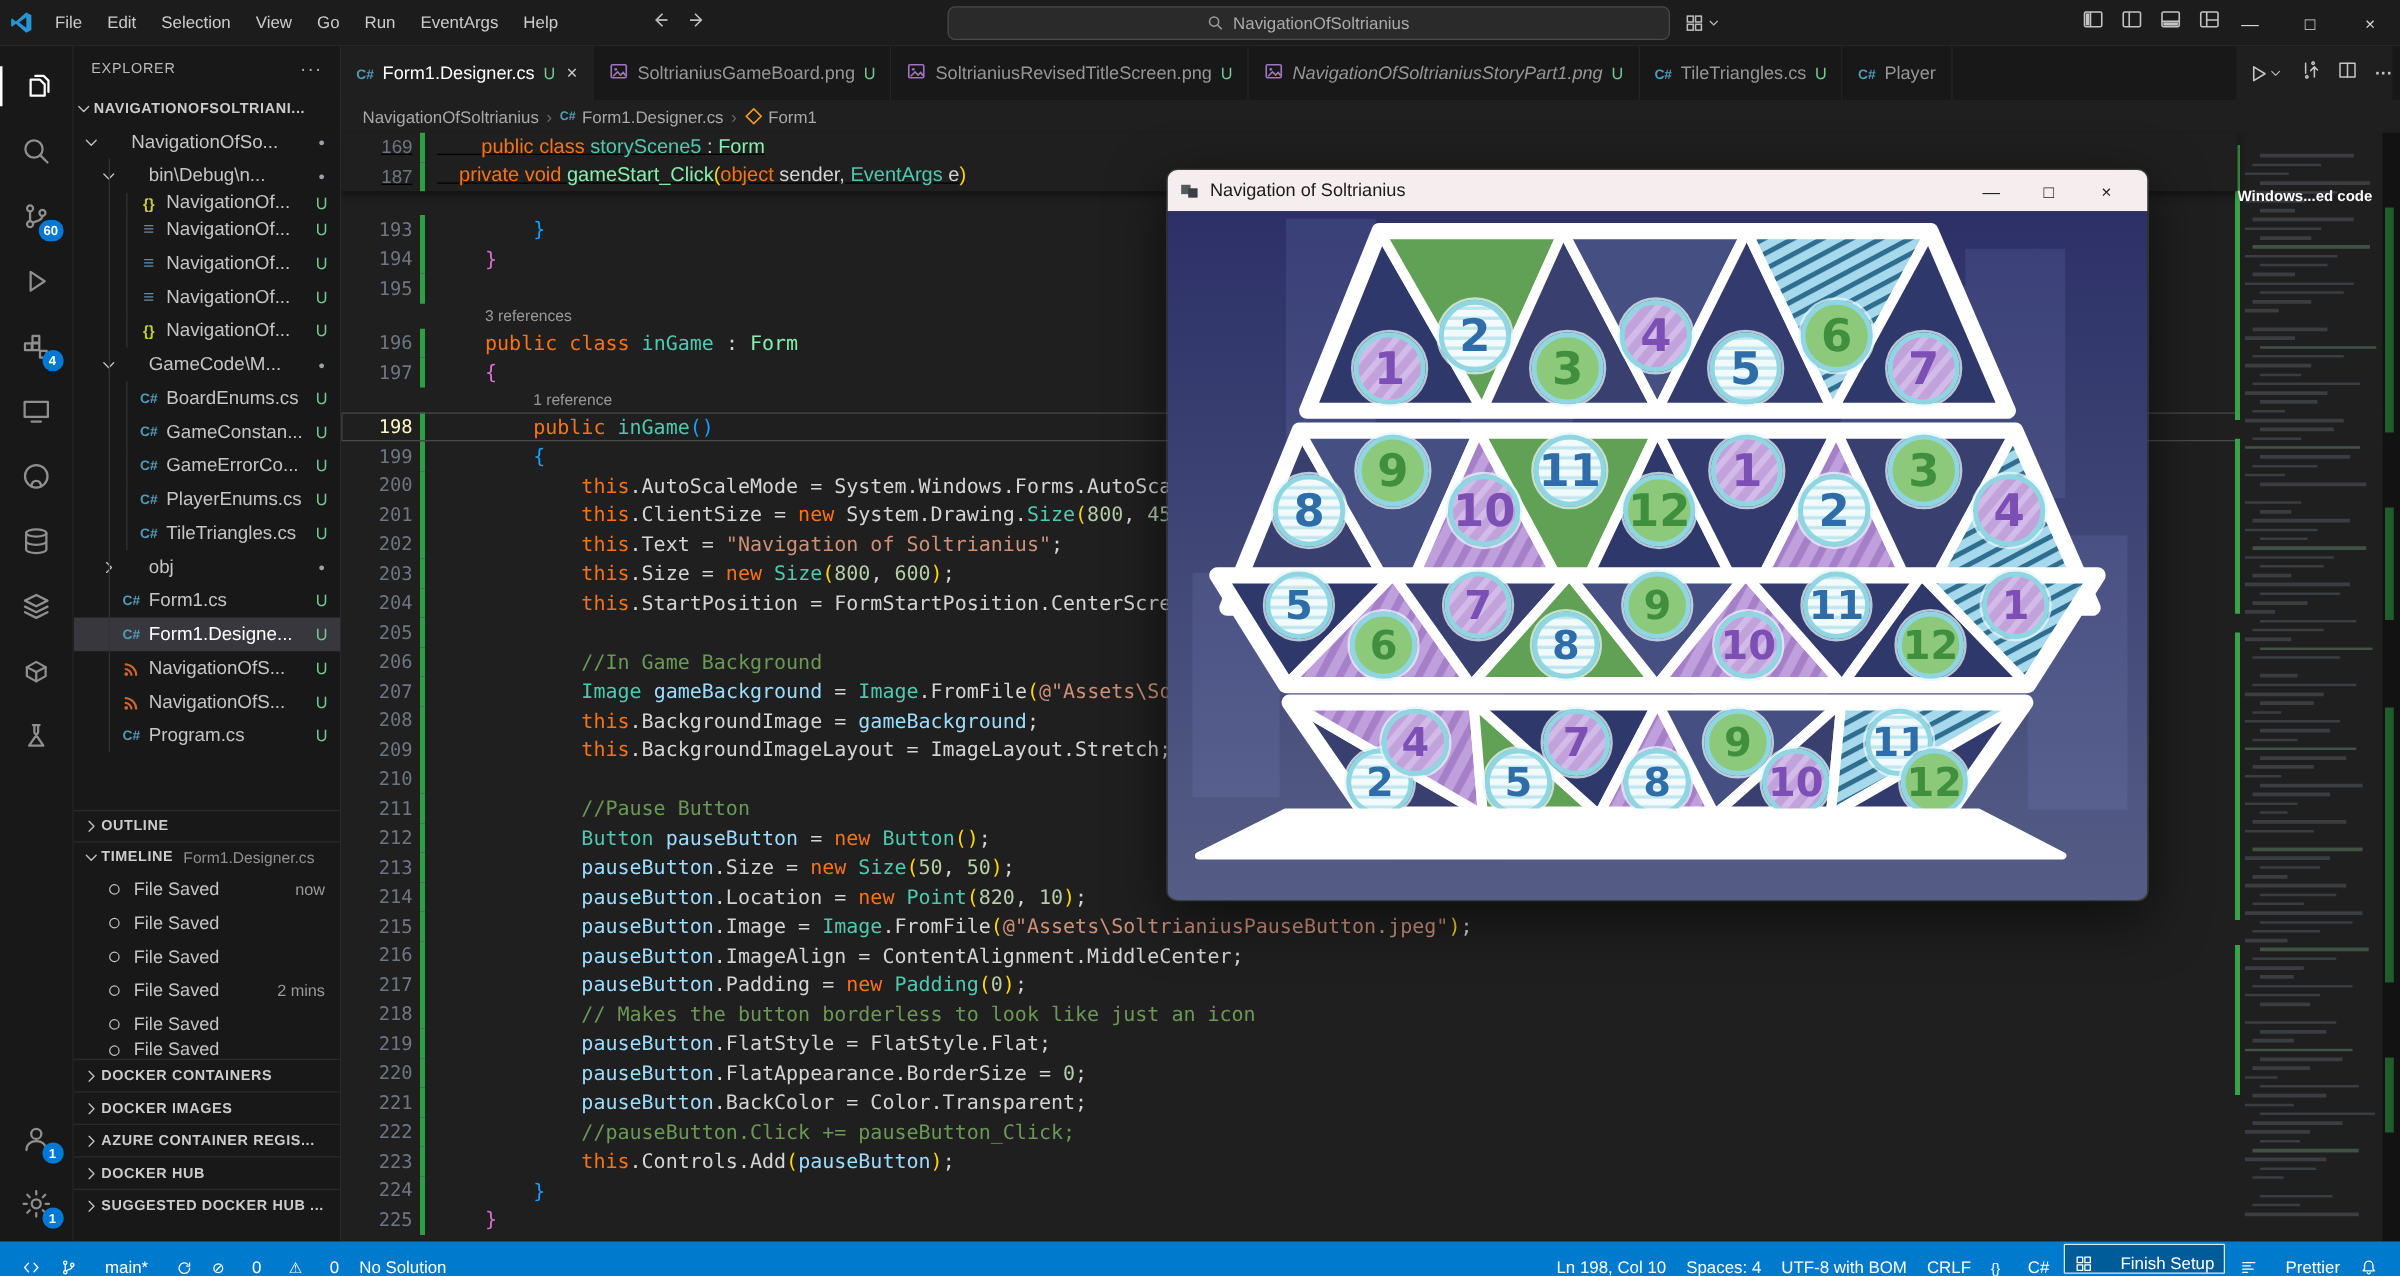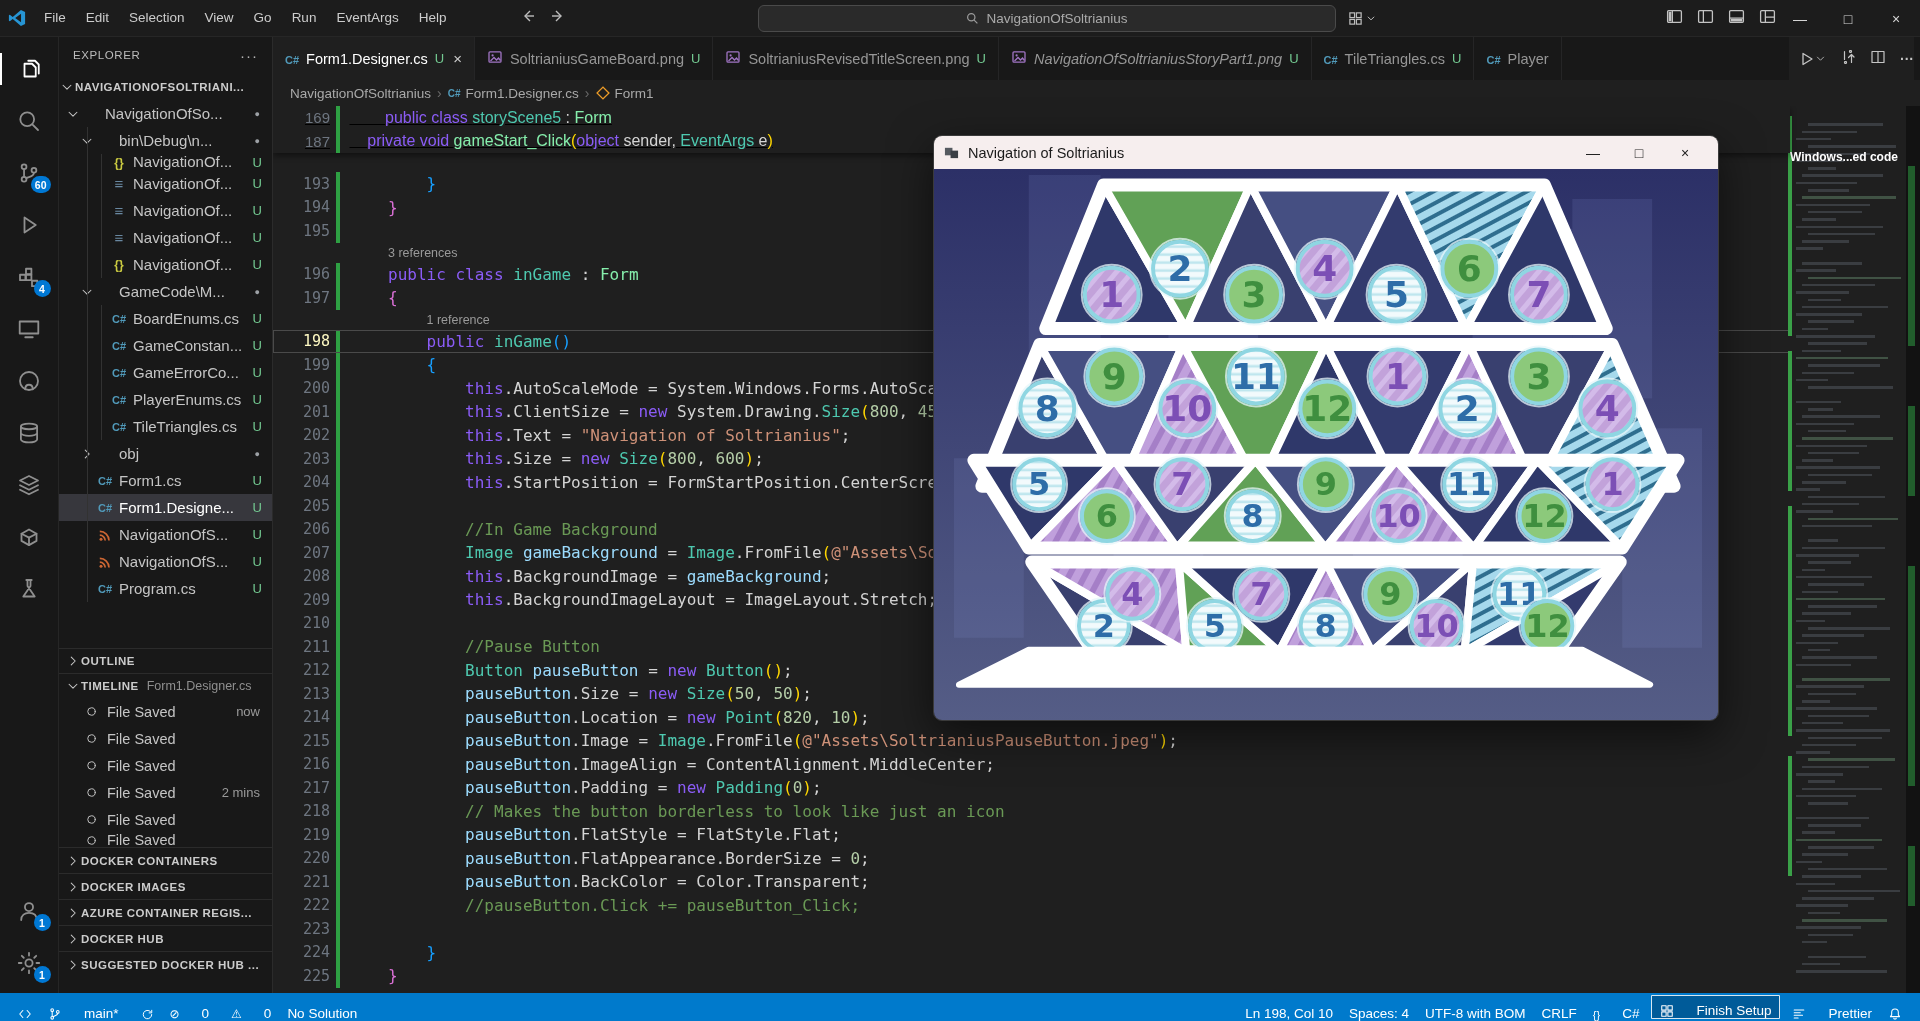--- a/index.html
+++ b/index.html
@@ -62,21 +62,21 @@
   .cl .lnum { width:57px; text-align:right; color:#6e7681; flex:none; font-size:15px; }
   .cl.cur .lnum { color:#fef9c3; }
   .cl .chg { width:3.5px; height:23.5px; margin-left:6px; flex:none; }
   .cl .chg.on { background:#2ea043; }
   .cl .txt { margin-left:10px; }
   .cl.cur { outline:1px solid #4a4a4a; outline-offset:-1px; }
   .lens { height:20px; display:flex; align-items:center; color:#999999; font-size:12.5px;
     font-family:"Liberation Sans", sans-serif; }
   .sticky { position:absolute; top:0; left:0; right:130px; background:#1f1f1f; z-index:3;
     box-shadow:0 3px 6px rgba(0,0,0,0.45);text-decoration:underline; }
-  .tk-k{color:#8b5cf6}.tk-t{color:#4ec9b0}.tk-v{color:#9cdcfe}.tk-s{color:#ce9178}
+  .tk-k{color:#f97316}.tk-t{color:#4ec9b0}.tk-v{color:#9cdcfe}.tk-s{color:#ce9178}
   .tk-n{color:#b5cea8}.tk-c{color:#6a9955}.tk-p{color:#d4d4d4}.tk-y{color:#ffd700}
   .tk-b{color:#179fff}.tk-m{color:#da70d6}.tk-w{color:#86efac}
   .minimap { position:absolute; top:0; bottom:0; right:14px; width:118px; background:#1f1f1f; z-index:2; }
   .mm-label { position:absolute; top:44px; left:2px; color:#ffffff; font-size:12px; font-weight:bold; white-space:nowrap; z-index:4; }
   .mm-bar { position:absolute; height:2.5px; background:#4d5258; opacity:0.6; }
   .mm-green { position:absolute; left:0; width:4px; background:#3fb950; opacity:0.85; }
   .ruler { position:absolute; top:0; bottom:0; right:0; width:14px; background:#121212; z-index:2; }
   .ruler .mark { position:absolute; left:2px; width:7px; background:#2ea04388; }
   .statusbar { height:28px; background:#007acc; display:flex; align-items:center; color:#ffffff;
     font-size:13.5px; padding:0 10px; justify-content:space-between; }
@@ -688,21 +688,21 @@
           <div class="cl"><span class="lnum">213</span><span class="chg on"></span><span class="txt">&nbsp;&nbsp;&nbsp;&nbsp;&nbsp;&nbsp;&nbsp;&nbsp;&nbsp;&nbsp;&nbsp;&nbsp;<span class="tk-v">pauseButton</span><span class="tk-p">.Size = </span><span class="tk-k">new</span><span class="tk-p"> </span><span class="tk-t">Size</span><span class="tk-y">(</span><span class="tk-n">50</span><span class="tk-p">, </span><span class="tk-n">50</span><span class="tk-y">)</span><span class="tk-p">;</span></span></div>
           <div class="cl"><span class="lnum">214</span><span class="chg on"></span><span class="txt">&nbsp;&nbsp;&nbsp;&nbsp;&nbsp;&nbsp;&nbsp;&nbsp;&nbsp;&nbsp;&nbsp;&nbsp;<span class="tk-v">pauseButton</span><span class="tk-p">.Location = </span><span class="tk-k">new</span><span class="tk-p"> </span><span class="tk-t">Point</span><span class="tk-y">(</span><span class="tk-n">820</span><span class="tk-p">, </span><span class="tk-n">10</span><span class="tk-y">)</span><span class="tk-p">;</span></span></div>
           <div class="cl"><span class="lnum">215</span><span class="chg on"></span><span class="txt">&nbsp;&nbsp;&nbsp;&nbsp;&nbsp;&nbsp;&nbsp;&nbsp;&nbsp;&nbsp;&nbsp;&nbsp;<span class="tk-v">pauseButton</span><span class="tk-p">.Image = </span><span class="tk-t">Image</span><span class="tk-p">.FromFile</span><span class="tk-y">(</span><span class="tk-s">@"Assets\SoltrianiusPauseButton.jpeg"</span><span class="tk-y">)</span><span class="tk-p">;</span></span></div>
           <div class="cl"><span class="lnum">216</span><span class="chg on"></span><span class="txt">&nbsp;&nbsp;&nbsp;&nbsp;&nbsp;&nbsp;&nbsp;&nbsp;&nbsp;&nbsp;&nbsp;&nbsp;<span class="tk-v">pauseButton</span><span class="tk-p">.ImageAlign = ContentAlignment.MiddleCenter;</span></span></div>
           <div class="cl"><span class="lnum">217</span><span class="chg on"></span><span class="txt">&nbsp;&nbsp;&nbsp;&nbsp;&nbsp;&nbsp;&nbsp;&nbsp;&nbsp;&nbsp;&nbsp;&nbsp;<span class="tk-v">pauseButton</span><span class="tk-p">.Padding = </span><span class="tk-k">new</span><span class="tk-p"> </span><span class="tk-t">Padding</span><span class="tk-y">(</span><span class="tk-n">0</span><span class="tk-y">)</span><span class="tk-p">;</span></span></div>
           <div class="cl"><span class="lnum">218</span><span class="chg on"></span><span class="txt">&nbsp;&nbsp;&nbsp;&nbsp;&nbsp;&nbsp;&nbsp;&nbsp;&nbsp;&nbsp;&nbsp;&nbsp;<span class="tk-c">// Makes the button borderless to look like just an icon</span></span></div>
           <div class="cl"><span class="lnum">219</span><span class="chg on"></span><span class="txt">&nbsp;&nbsp;&nbsp;&nbsp;&nbsp;&nbsp;&nbsp;&nbsp;&nbsp;&nbsp;&nbsp;&nbsp;<span class="tk-v">pauseButton</span><span class="tk-p">.FlatStyle = FlatStyle.Flat;</span></span></div>
           <div class="cl"><span class="lnum">220</span><span class="chg on"></span><span class="txt">&nbsp;&nbsp;&nbsp;&nbsp;&nbsp;&nbsp;&nbsp;&nbsp;&nbsp;&nbsp;&nbsp;&nbsp;<span class="tk-v">pauseButton</span><span class="tk-p">.FlatAppearance.BorderSize = </span><span class="tk-n">0</span><span class="tk-p">;</span></span></div>
           <div class="cl"><span class="lnum">221</span><span class="chg on"></span><span class="txt">&nbsp;&nbsp;&nbsp;&nbsp;&nbsp;&nbsp;&nbsp;&nbsp;&nbsp;&nbsp;&nbsp;&nbsp;<span class="tk-v">pauseButton</span><span class="tk-p">.BackColor = Color.Transparent;</span></span></div>
           <div class="cl"><span class="lnum">222</span><span class="chg on"></span><span class="txt">&nbsp;&nbsp;&nbsp;&nbsp;&nbsp;&nbsp;&nbsp;&nbsp;&nbsp;&nbsp;&nbsp;&nbsp;<span class="tk-c">//pauseButton.Click += pauseButton_Click;</span></span></div>
-          <div class="cl"><span class="lnum">223</span><span class="chg on"></span></div>
+          <div class="cl"><span class="lnum">223</span><span class="chg on"></span><span class="txt">&nbsp;&nbsp;&nbsp;&nbsp;&nbsp;&nbsp;&nbsp;&nbsp;&nbsp;&nbsp;&nbsp;&nbsp;<span class="tk-k">this</span><span class="tk-p">.Controls.Add</span><span class="tk-y">(</span><span class="tk-v">pauseButton</span><span class="tk-y">)</span><span class="tk-p">;</span></span></div>
           <div class="cl"><span class="lnum">224</span><span class="chg on"></span><span class="txt">&nbsp;&nbsp;&nbsp;&nbsp;&nbsp;&nbsp;&nbsp;&nbsp;<span class="tk-b">}</span></span></div>
           <div class="cl"><span class="lnum">225</span><span class="chg on"></span><span class="txt">&nbsp;&nbsp;&nbsp;&nbsp;<span class="tk-m">}</span></span></div>
         </div>
       <div class="sticky" id="sticky">
           <div class="cl"><span class="lnum">169</span><span class="chg on"></span><span class="txt">&nbsp;&nbsp;&nbsp;&nbsp;&nbsp;&nbsp;&nbsp;&nbsp;<span class="tk-k">public</span><span class="tk-p"> </span><span class="tk-k">class</span><span class="tk-p"> </span><span class="tk-t">storyScene5</span><span class="tk-p"> : </span><span class="tk-w">Form</span></span></div>
           <div class="cl"><span class="lnum">187</span><span class="chg on"></span><span class="txt">&nbsp;&nbsp;&nbsp;&nbsp;<span class="tk-k">private</span><span class="tk-p"> </span><span class="tk-k">void</span><span class="tk-p"> </span><span class="tk-w">gameStart_Click</span><span class="tk-y">(</span><span class="tk-k">object</span><span class="tk-p"> sender, </span><span class="tk-t">EventArgs</span><span class="tk-p"> e</span><span class="tk-y">)</span></span></div>
         </div>
       <div class="minimap" id="minimap">
         <div class="mm-label">Windows...ed code</div>
       <div class="mm-bar" style="top: 17.3px; left: 20px; width: 75px;"></div>

